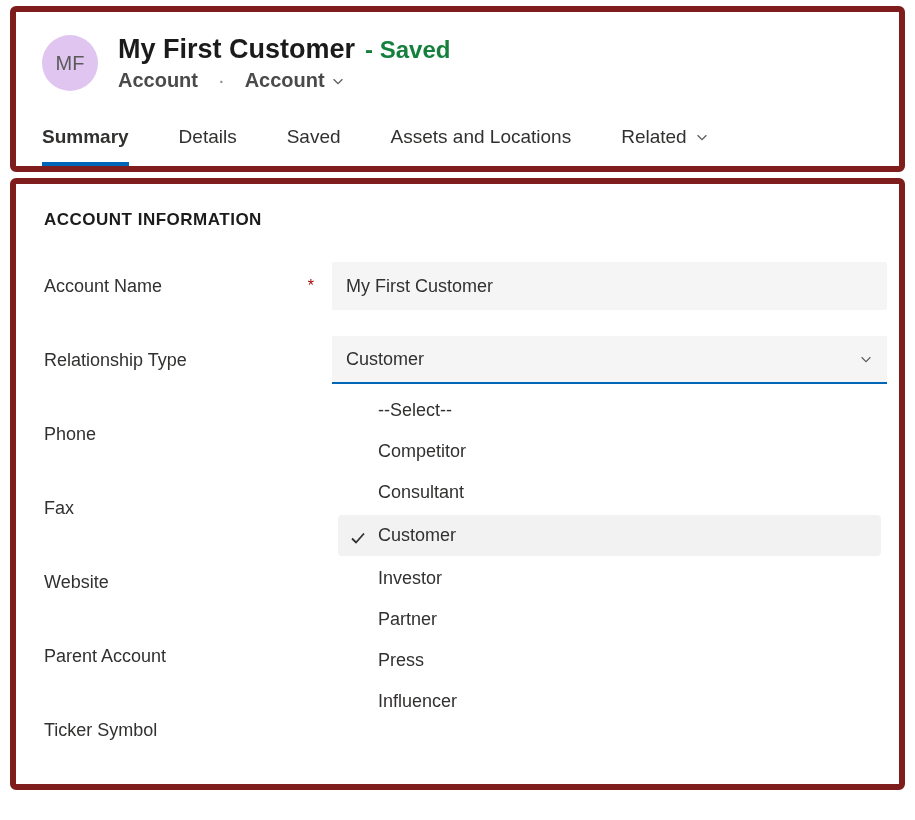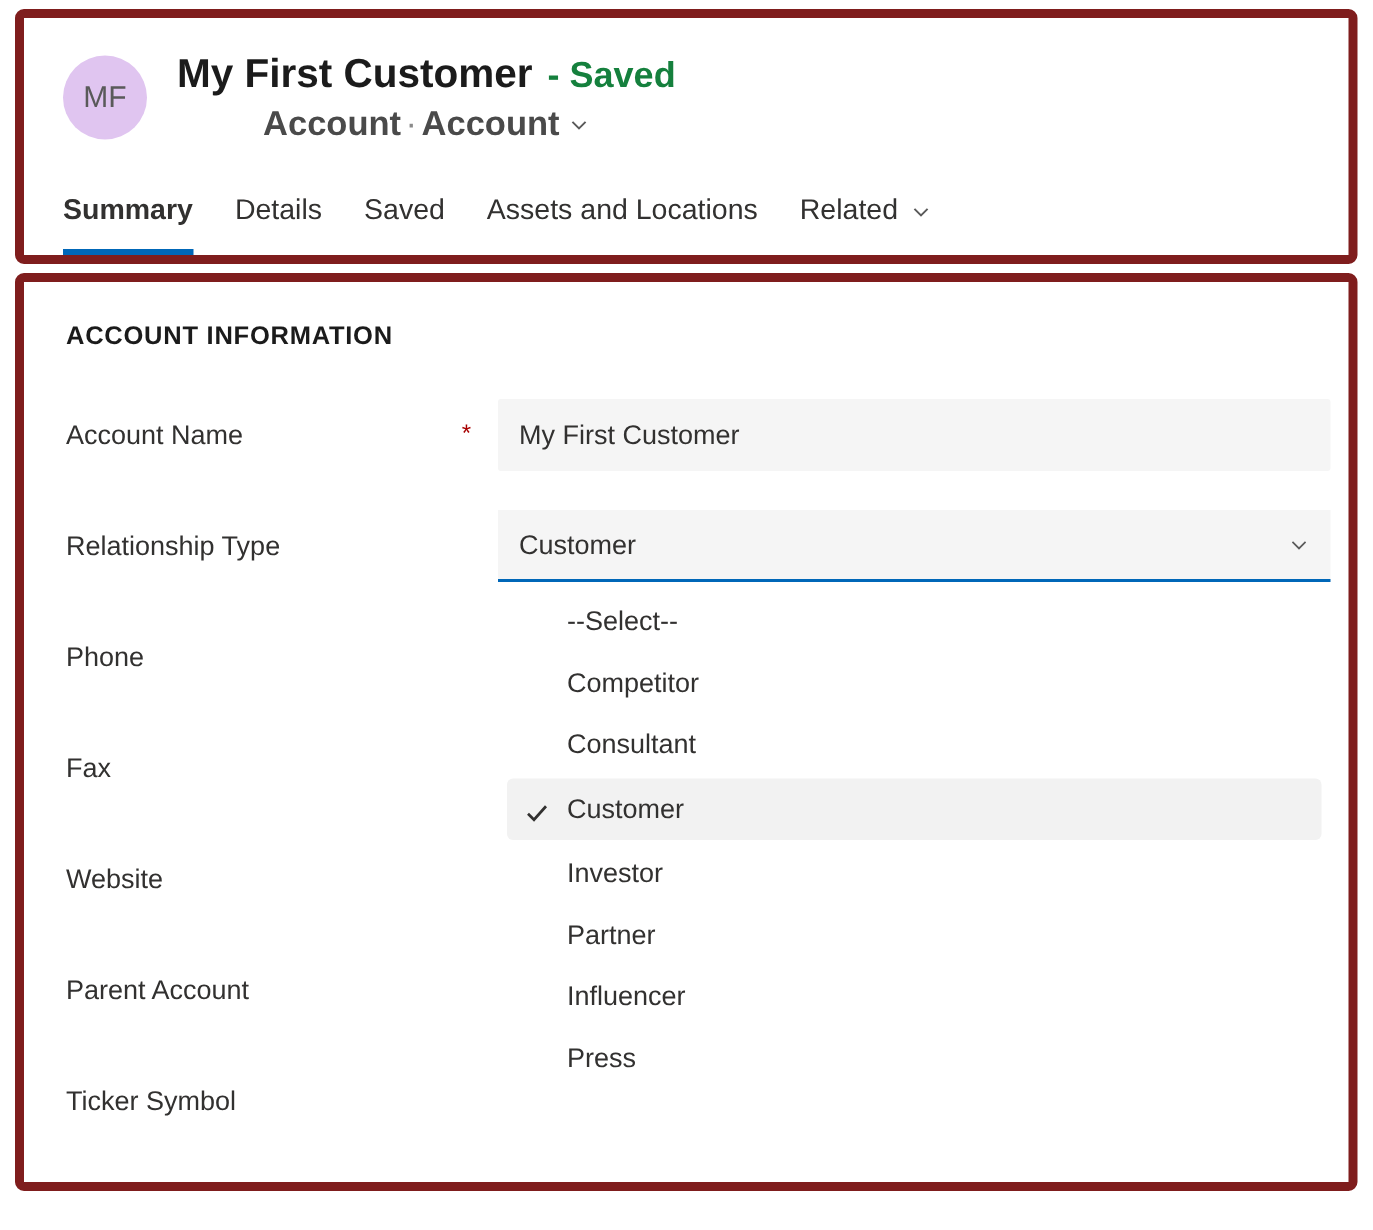--- a/index.html
+++ b/index.html
@@ -25,26 +25,26 @@
       width: 56px; height: 56px; border-radius: 50%;
       background: #e0c5f0;
       display: flex; align-items: center; justify-content: center;
       color: #5a5a5a; font-size: 20px; font-weight: 400;
       flex-shrink: 0;
     }
     .title-block { display: flex; flex-direction: column; gap: 4px; }
     .title-line { display: flex; align-items: baseline; gap: 10px; }
     .page-title { font-size: 27px; font-weight: 600; color: #1b1b1b; }
     .save-state { font-size: 24px; color: #15803d; font-weight: 700; }
-    .subtitle-line { display: flex; align-items: center; gap: 3px; color: #4a4a4a; font-size: 23px; font-weight: 600; justify-content: center; }
+    .subtitle-line { display: flex; align-items: center; gap: 20px; color: #4a4a4a; font-size: 20px; font-weight: 600; }
     .subtitle-sep { color: #8a8a8a; font-weight: 400; }
     .entity-dropdown { display: flex; align-items: center; gap: 6px; cursor: pointer; }
     .chev { width: 14px; height: 14px; }
     
-    .tabs { display: flex; gap: 28px; margin-top: 28px; align-items: center; }
+    .tabs { display: flex; gap: 50px; margin-top: 28px; align-items: center; }
     .tab {
       font-size: 19px; color: #323130; padding: 6px 0 14px 0;
       border-bottom: 4px solid transparent; cursor: pointer;
       display: flex; align-items: center; gap: 8px;
     }
     .tab.active { font-weight: 600; border-bottom-color: #0067b8; }
     
     .form-card { padding: 26px 12px 30px 28px; position: relative; }
     .section-title {
       font-size: 17px; font-weight: 700; letter-spacing: .5px; color: #1b1b1b;
@@ -181,24 +181,24 @@
             </span>
             <span>Customer</span>
           </div>
           <div class="dropdown-option">
             <span>Investor</span>
           </div>
           <div class="dropdown-option">
             <span>Partner</span>
           </div>
           <div class="dropdown-option">
+            <span>Press</span>
+          </div>
+          <div class="dropdown-option">
             <span>Influencer</span>
-          </div>
-          <div class="dropdown-option">
-            <span>Press</span>
           </div>
         </div>
       </div>
     </div>
 
     <div class="form-row">
       <div class="form-label">Phone</div>
       <span class="req"></span>
       <div class="field-wrap">
           <div class="text-placeholder"></div>

